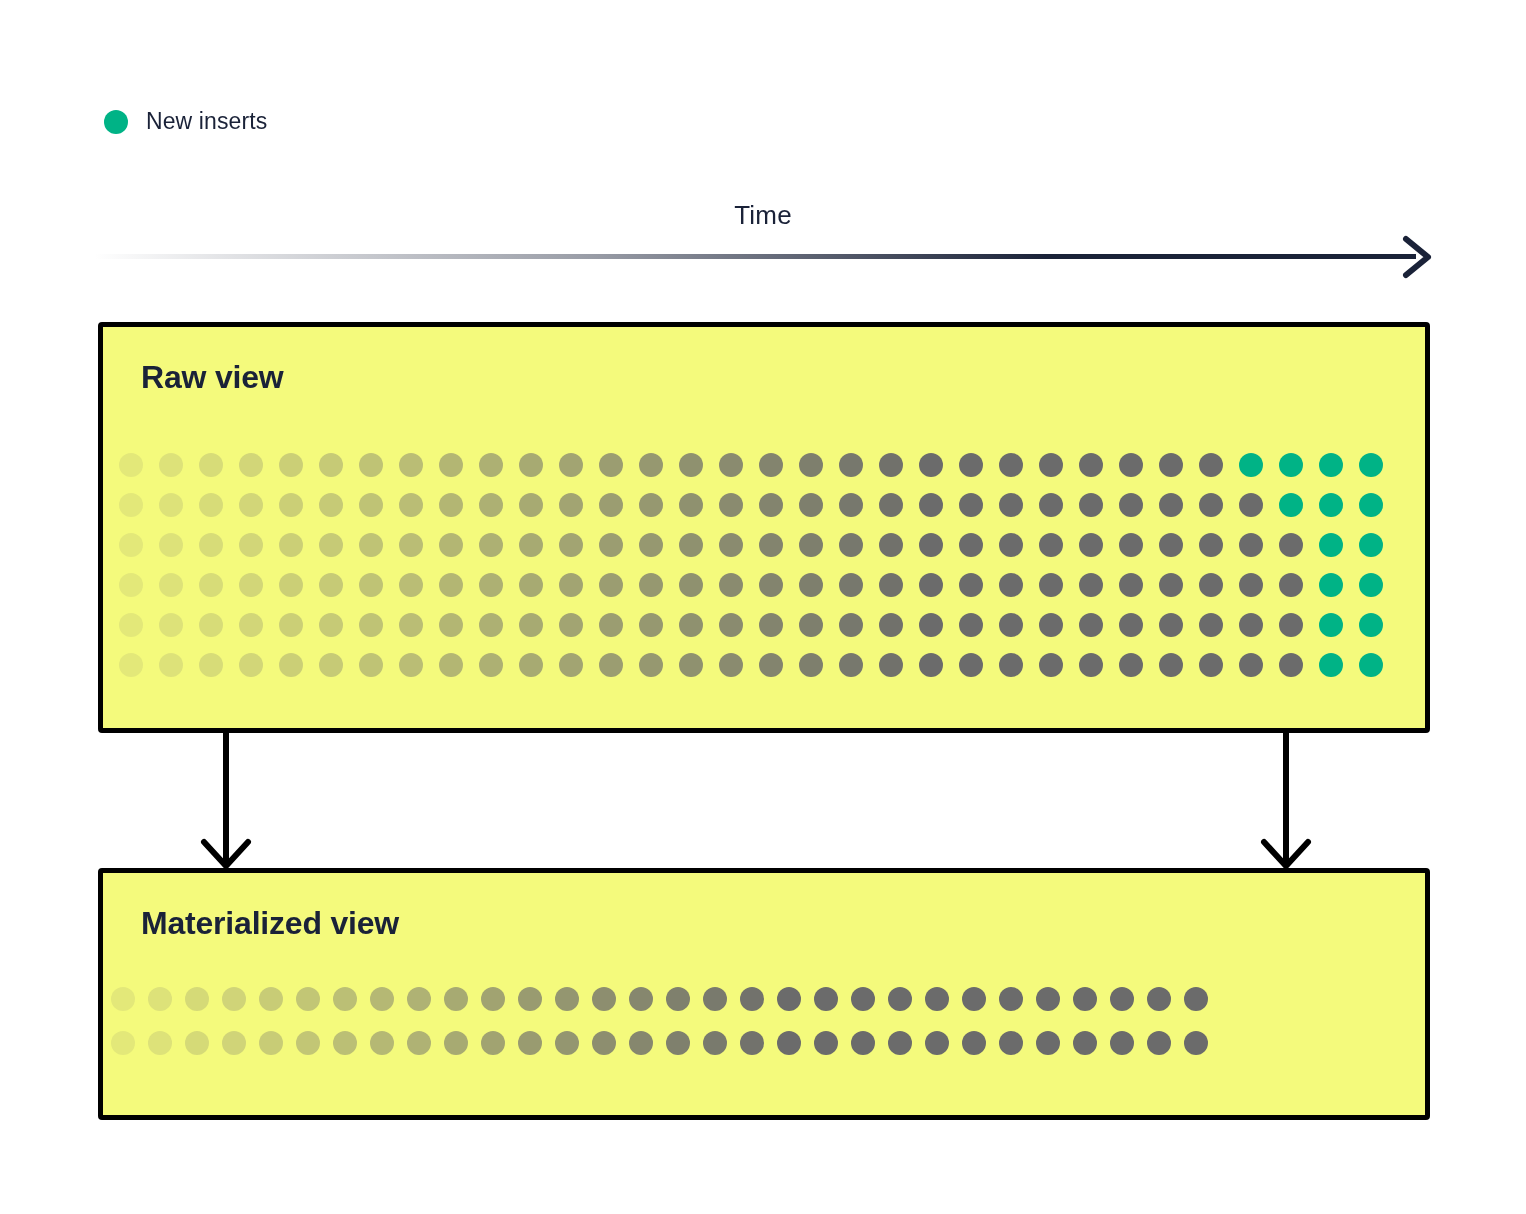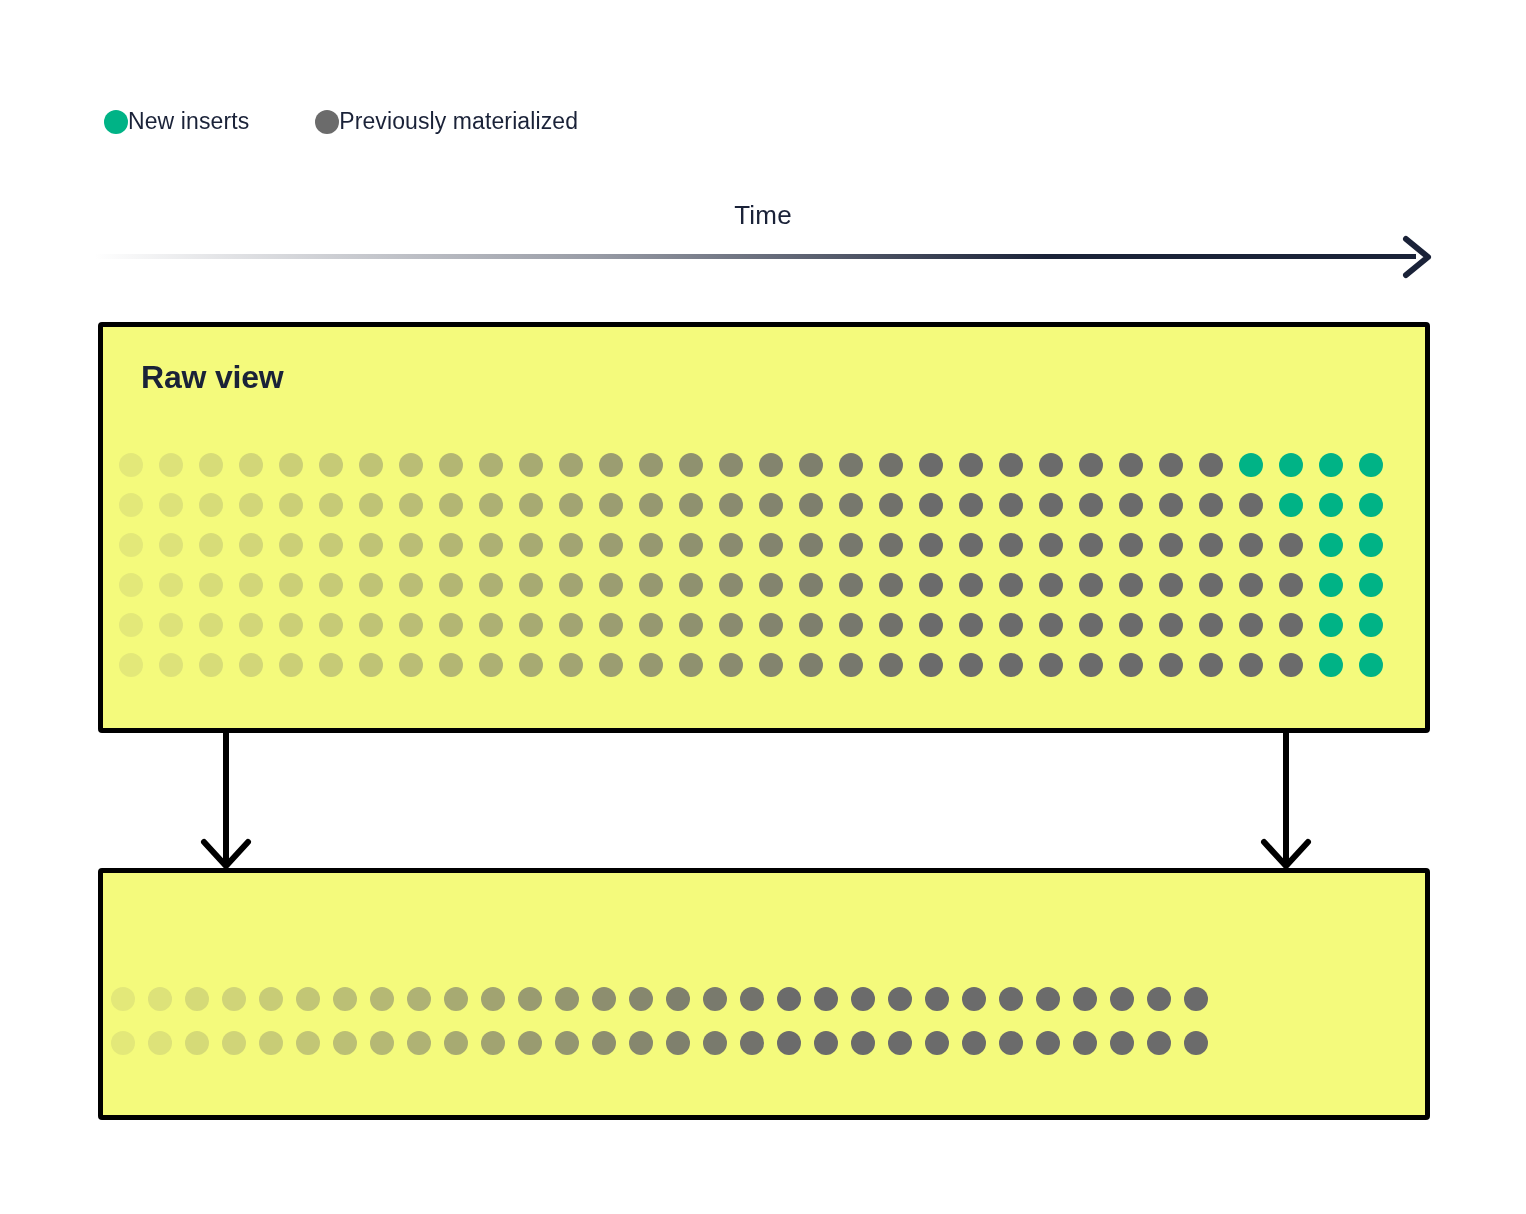--- a/index.html
+++ b/index.html
@@ -25,20 +25,21 @@
     display: flex;
     align-items: center;
   }
   .legend-item + .legend-item { margin-left: 66px; }
   .legend-swatch {
     width: 24px; height: 24px;
     border-radius: 50%;
     flex: 0 0 auto;
   }
   .legend-label {
+    margin-left: 18px;
     font-size: 23px;
     color: #1A2238;
     white-space: nowrap;
     letter-spacing: 0.1px;
   }
 
   
   #time-axis {
     position: absolute;
     left: 0; top: 200px;
@@ -104,24 +105,20 @@
     pointer-events: none;
   }
 </style>
 </head>
 <body>
 
 <div id="legend">
   <div class="legend-item">
     <span class="legend-swatch" style="background: rgb(0, 179, 134);"></span>
     <span class="legend-label">New inserts</span>
-  </div>
-  <div class="legend-item">
-    <span class="legend-swatch" style="background: rgb(107, 107, 107);"></span>
-    <span class="legend-label">Previously materialized</span>
   </div>
 </div>
 
 <div id="time-axis">
   <div id="time-label">Time</div>
   <div id="time-line"></div>
   <svg id="time-arrowhead" viewBox="0 0 38 48">
     <path d="M 8 6 L 30 24 L 8 42" fill="none" stroke="#1A2238" stroke-width="6" stroke-linecap="round" stroke-linejoin="round"></path>
   </svg>
 </div>
@@ -318,20 +315,21 @@
       <div class="dot" style="width: 24px; height: 24px; left: 1056px; top: 326px; background: rgb(107, 107, 107); opacity: 1;"></div>
       <div class="dot" style="width: 24px; height: 24px; left: 1096px; top: 326px; background: rgb(107, 107, 107); opacity: 1;"></div>
       <div class="dot" style="width: 24px; height: 24px; left: 1136px; top: 326px; background: rgb(107, 107, 107); opacity: 1;"></div>
       <div class="dot" style="width: 24px; height: 24px; left: 1176px; top: 326px; background: rgb(107, 107, 107); opacity: 1;"></div>
       <div class="dot" style="width: 24px; height: 24px; left: 1216px; top: 326px; background: rgb(0, 179, 134);"></div>
       <div class="dot" style="width: 24px; height: 24px; left: 1256px; top: 326px; background: rgb(0, 179, 134);"></div>
     </div>
 </div>
 
 <div class="panel" id="mat-view-panel">
+  <div class="panel-title">Materialized view</div>
   <div class="dot-grid">
       <div class="dot" style="width: 24px; height: 24px; left: 8px; top: 114px; background: rgb(107, 107, 107); opacity: 0.12;"></div>
       <div class="dot" style="width: 24px; height: 24px; left: 45px; top: 114px; background: rgb(107, 107, 107); opacity: 0.169;"></div>
       <div class="dot" style="width: 24px; height: 24px; left: 82px; top: 114px; background: rgb(107, 107, 107); opacity: 0.218;"></div>
       <div class="dot" style="width: 24px; height: 24px; left: 119px; top: 114px; background: rgb(107, 107, 107); opacity: 0.267;"></div>
       <div class="dot" style="width: 24px; height: 24px; left: 156px; top: 114px; background: rgb(107, 107, 107); opacity: 0.316;"></div>
       <div class="dot" style="width: 24px; height: 24px; left: 193px; top: 114px; background: rgb(107, 107, 107); opacity: 0.364;"></div>
       <div class="dot" style="width: 24px; height: 24px; left: 230px; top: 114px; background: rgb(107, 107, 107); opacity: 0.413;"></div>
       <div class="dot" style="width: 24px; height: 24px; left: 267px; top: 114px; background: rgb(107, 107, 107); opacity: 0.462;"></div>
       <div class="dot" style="width: 24px; height: 24px; left: 304px; top: 114px; background: rgb(107, 107, 107); opacity: 0.511;"></div>

